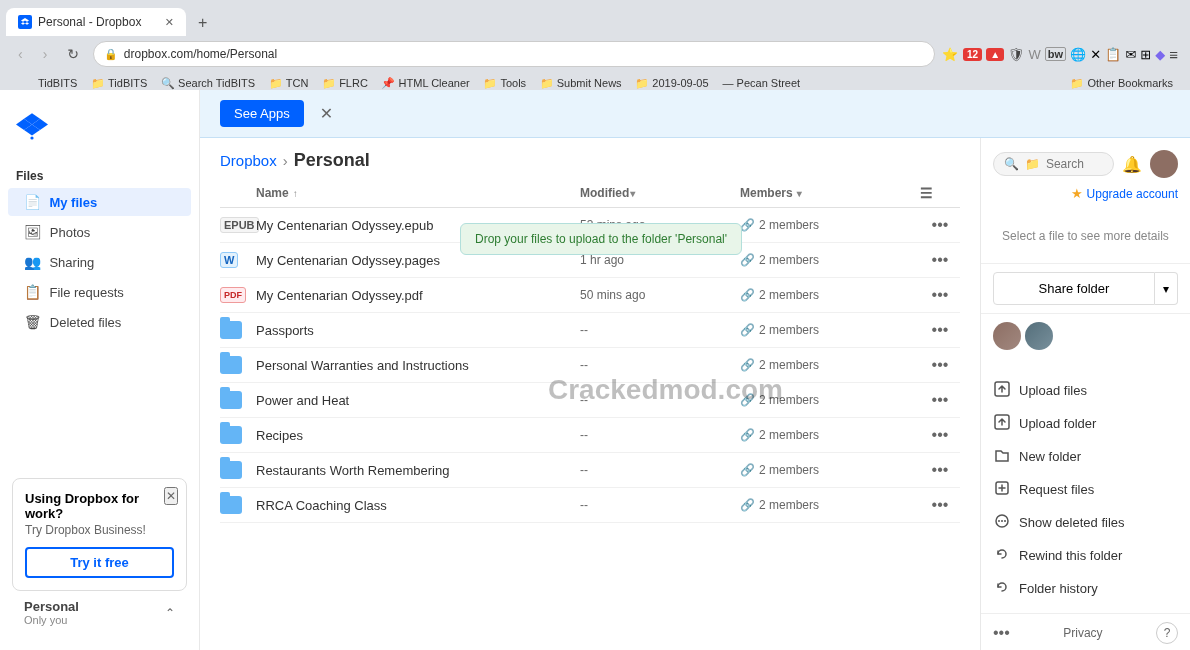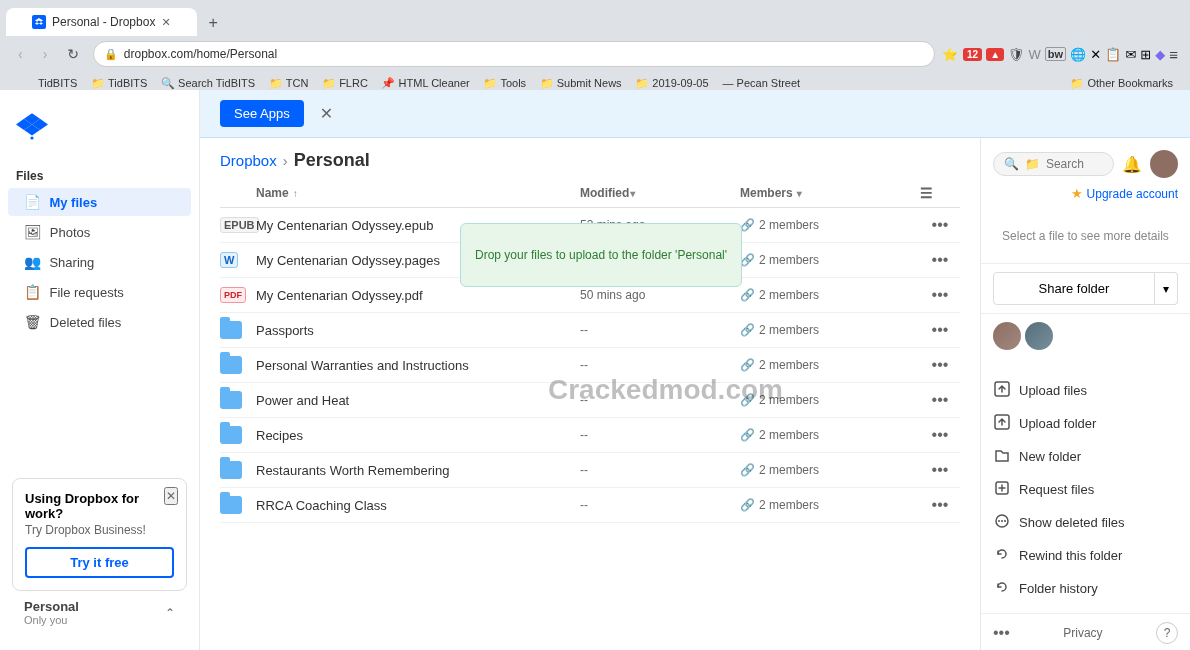--- a/index.html
+++ b/index.html
@@ -1,21 +1,21 @@
 <!DOCTYPE html>
 <html><head>
   <meta charset="utf-8">
   <style>
     * { margin: 0; padding: 0; box-sizing: border-box; }
     body { font-family: -apple-system, BlinkMacSystemFont, 'Segoe UI', sans-serif; font-size: 13px; background: #fff; width: 1190px; height: 650px; overflow: hidden; }
 
     
     .browser-chrome { background: #dee1e6; height: 90px; }
     .tab-bar { display: flex; align-items: flex-end; padding: 6px 6px 0; height: 36px; }
-    .tab { background: #fff; border-radius: 8px 8px 0 0; padding: 0 26px; height: 28px; display: flex; align-items: center; gap: 6px; min-width: 180px; font-size: 12px; }
+    .tab { background: #fff; border-radius: 8px 8px 0 0; padding: 0 12px; height: 28px; display: flex; align-items: center; gap: 6px; min-width: 180px; font-size: 12px; }
     .tab-favicon { width: 14px; height: 14px; background: #0061ff; border-radius: 2px; display: flex; align-items: center; justify-content: center; }
     .tab-title { flex: 1; font-size: 12px; color: #333; }
     .tab-close { color: #666; cursor: pointer; font-size: 11px; }
     .new-tab-btn { background: none; border: none; padding: 4px 8px; color: #555; font-size: 16px; cursor: pointer; margin-left: 4px; }
     .nav-bar { display: flex; align-items: center; padding: 6px 12px; gap: 8px; height: 36px; background: #dee1e6; }
     .nav-btn { background: none; border: none; cursor: pointer; color: #555; font-size: 14px; padding: 2px 6px; }
     .nav-btn.disabled { color: #aaa; }
     .address-bar { flex: 1; background: #fff; border-radius: 20px; height: 26px; display: flex; align-items: center; padding: 0 10px; gap: 6px; font-size: 12px; color: #333; border: 1px solid #ccc; }
     .lock-icon { color: #555; font-size: 11px; }
     .bookmarks-bar { display: flex; align-items: center; padding: 2px 12px; gap: 4px; height: 22px; font-size: 11px; background: #dee1e6; overflow: hidden; }
@@ -51,21 +51,21 @@
     .banner-close { background: none; border: none; cursor: pointer; color: #666; font-size: 16px; margin-left: 8px; }
 
     .content-area { display: flex; flex: 1; overflow: hidden; }
 
     
     .file-list-area { flex: 1; display: flex; flex-direction: column; overflow: hidden; padding: 0 20px; }
     .breadcrumb { display: flex; align-items: center; gap: 6px; padding: 12px 0 8px; font-size: 15px; }
     .breadcrumb-home { color: #0061ff; cursor: pointer; }
     .breadcrumb-sep { color: #888; }
     .breadcrumb-current { font-weight: 700; font-size: 18px; color: #333; }
-    .drop-tooltip { position: absolute; background: #e8f5e9; border: 1px solid #b2dfdb; border-radius: 6px; padding: 24px 14px; font-size: 12px; color: #2e7d32; z-index: 10; left: 460px; top: 133px; white-space: nowrap; }
+    .drop-tooltip { position: absolute; background: #e8f5e9; border: 1px solid #b2dfdb; border-radius: 6px; padding: 8px 14px; font-size: 12px; color: #2e7d32; z-index: 10; left: 460px; top: 133px; white-space: nowrap; }
     .preview-box { background: #fff; border: 1px solid #ddd; box-shadow: 2px 2px 8px rgba(0,0,0,0.15); border-radius: 4px; }
     .preview-img { width: 60px; height: 70px; background: linear-gradient(135deg, #8BC34A 0%, #4CAF50 50%, #2196F3 100%); border-radius: 4px 4px 0 0; display: flex; align-items: center; justify-content: center; font-size: 8px; color: #fff; text-align: center; }
     .preview-label { background: #1565C0; color: #fff; font-size: 9px; padding: 2px 4px; font-weight: 700; border-radius: 0 0 4px 4px; }
     .table-header { display: flex; align-items: center; padding: 6px 0; border-bottom: 1px solid #e0e0e0; color: #666; font-size: 12px; font-weight: 600; }
     .col-name { flex: 1; display: flex; align-items: center; gap: 4px; }
     .col-modified { width: 160px; display: flex; align-items: center; gap: 1px; }
     .col-members { width: 180px; display: flex; align-items: center; gap: 4px; }
     .col-actions { width: 40px; }
     .sort-icon { color: #888; font-size: 10px; }
     .file-row { display: flex; align-items: center; padding: 8px 0; border-bottom: 1px solid #f0f0f0; cursor: pointer; }

